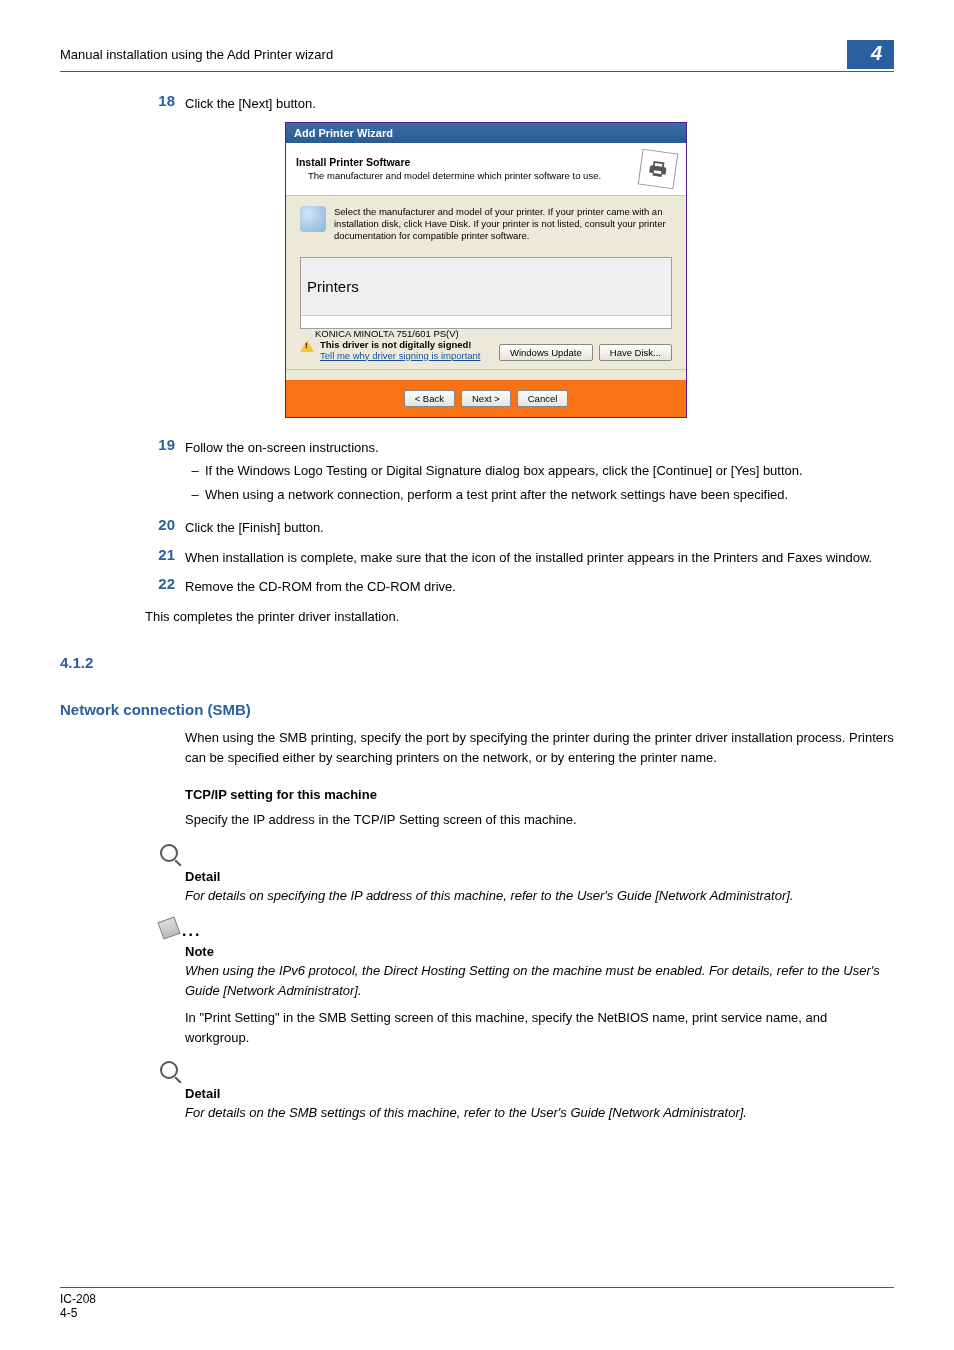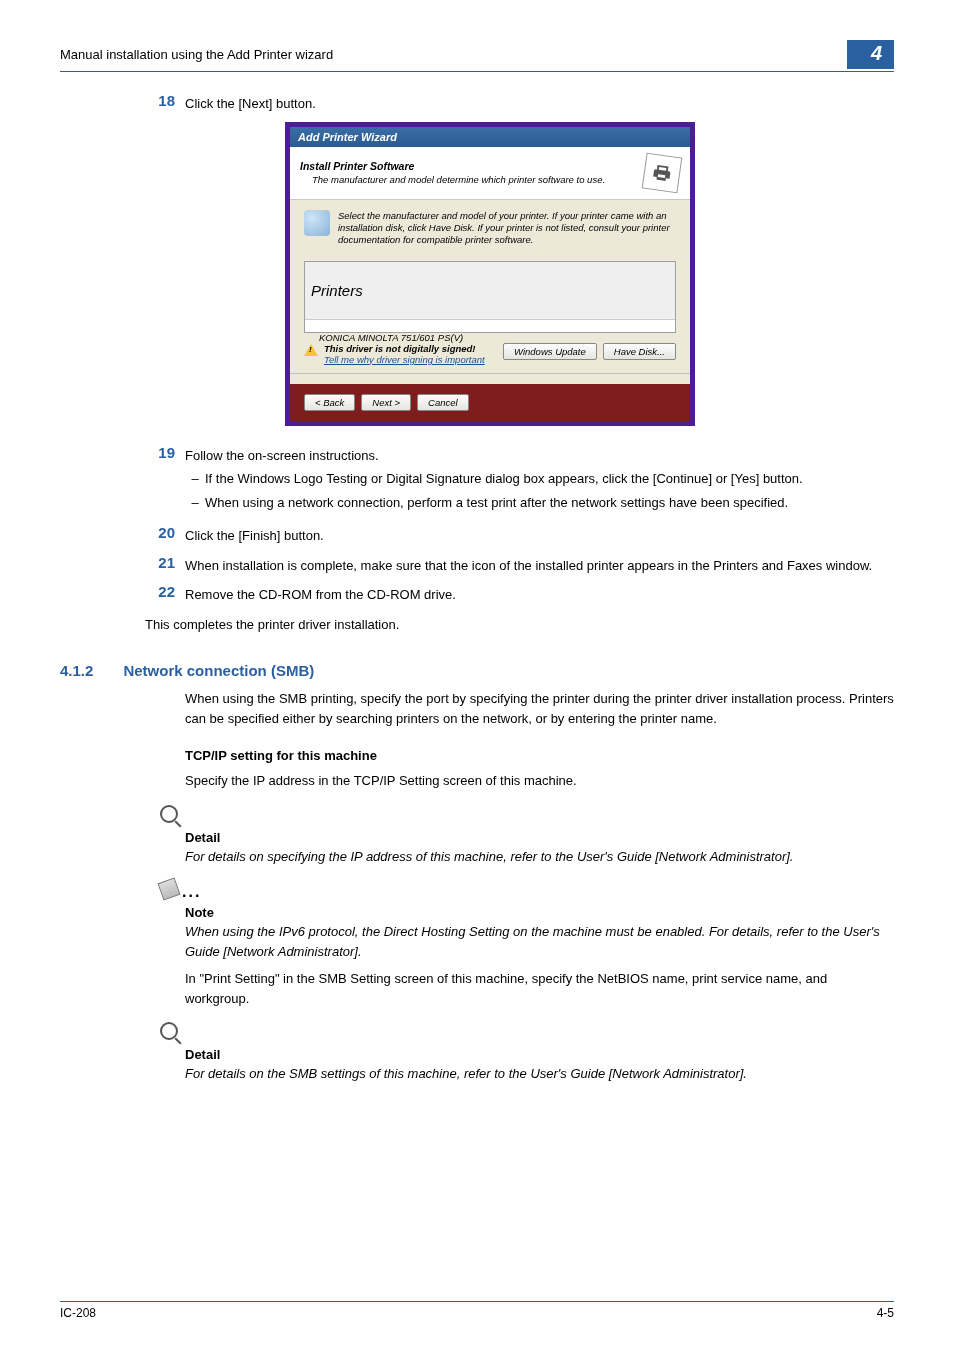--- a/index.html
+++ b/index.html
@@ -69,25 +69,24 @@
   }
   .plain-indent {
     margin-left: 85px;
     margin-top: 10px;
     line-height: 1.5;
   }
   .wizard-wrap {
     margin: 8px 0 18px 225px;
   }
   .wizard {
-    border: 5px solid #4c1d95;
+    border: 1px solid #4c1d95;
     width: 400px;
     font-size: 10px;
     background: #ece9d8;
-    font-style: italic;
   }
   .wizard-title {
     background: linear-gradient(#3a6ea5, #2a5b90);
     color: #fff;
     font-weight: bold;
     padding: 4px 8px;
     font-size: 11px;
   }
   .wizard-head {
     background: #fff;
@@ -133,21 +132,21 @@
     padding: 20px 6px;
     border-bottom: 1px solid #ccc;
     background:#efefef;
   }
   .wizard-list-item {
     font-size: 9.5px;
     padding: 12px 14px;
   }
   .wizard-warn {
     display: flex;
-    align-items: flex-start;
+    align-items: flex-end;
     justify-content: space-between;
     font-size: 9.5px;
     margin-bottom: 6px;
   }
   .warn-left {
     display: flex;
     gap: 6px;
   }
   .warn-tri {
     width: 0; height: 0;
@@ -172,32 +171,33 @@
     background: linear-gradient(#fdfdfd, #e4e4e0);
     font-size: 9.5px;
     padding: 2px 10px;
     border-radius: 2px;
     white-space: nowrap;
   }
   .wizard-divider {
     height:1px; background:#c0c0c0; margin:8px -14px 0 -14px;
   }
   .wizard-footer {
-    background: #7f1d1d;
+    background: #f97316;
     padding: 10px 14px;
-    justify-content: flex-start;
+    justify-content: center;
   }
 
   .sec-heading {
     display: flex;
     gap: 30px;
     margin: 28px 0 10px 0;
     color: #2a5fa0;
     font-weight: bold;
     font-size: 15px;
+    flex-direction: column;
   }
   .sec-heading .num { margin-left: 0; }
   .para {
     margin: 8px 0 8px 80px;
     line-height: 1.5;
     padding-left: 45px;
   }
   .sub-heading {
     font-weight: bold;
     margin: 20px 0 6px 80px;
@@ -245,20 +245,21 @@
   .footer {
     position: absolute;
     bottom: 30px;
     left: 60px;
     right: 60px;
     border-top: 1px solid #2a5fa0;
     display: flex;
     justify-content: space-between;
     padding-top: 4px;
     font-size: 12px;
+    flex-direction: column;
   }
 </style>
 </head>
 <body>
 
 <div class="page">
 
   <div class="header-row">
     <span class="header-title">Manual installation using the Add Printer wizard</span>
     <span class="header-chip">4</span>

